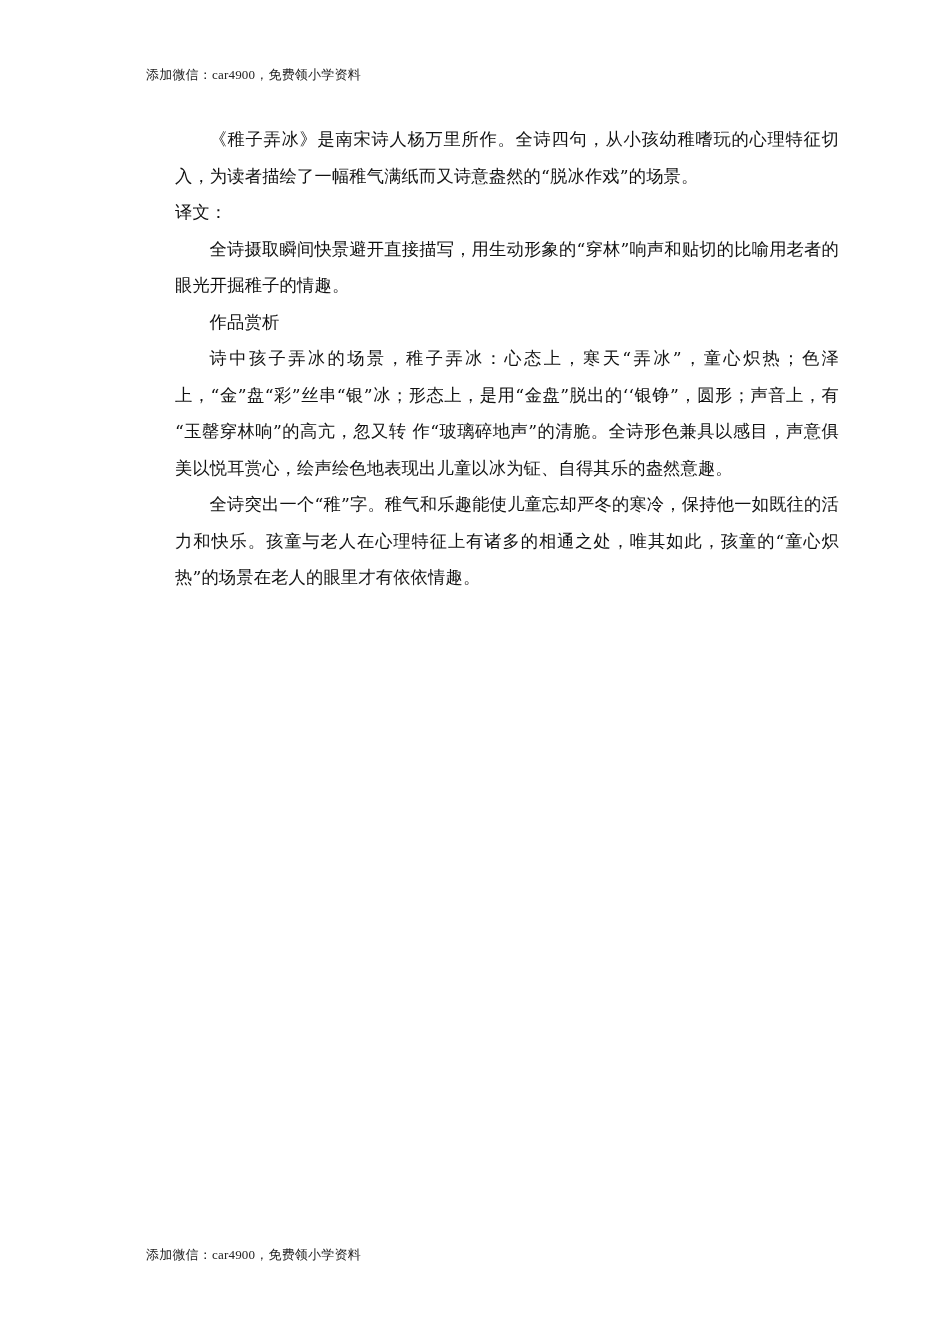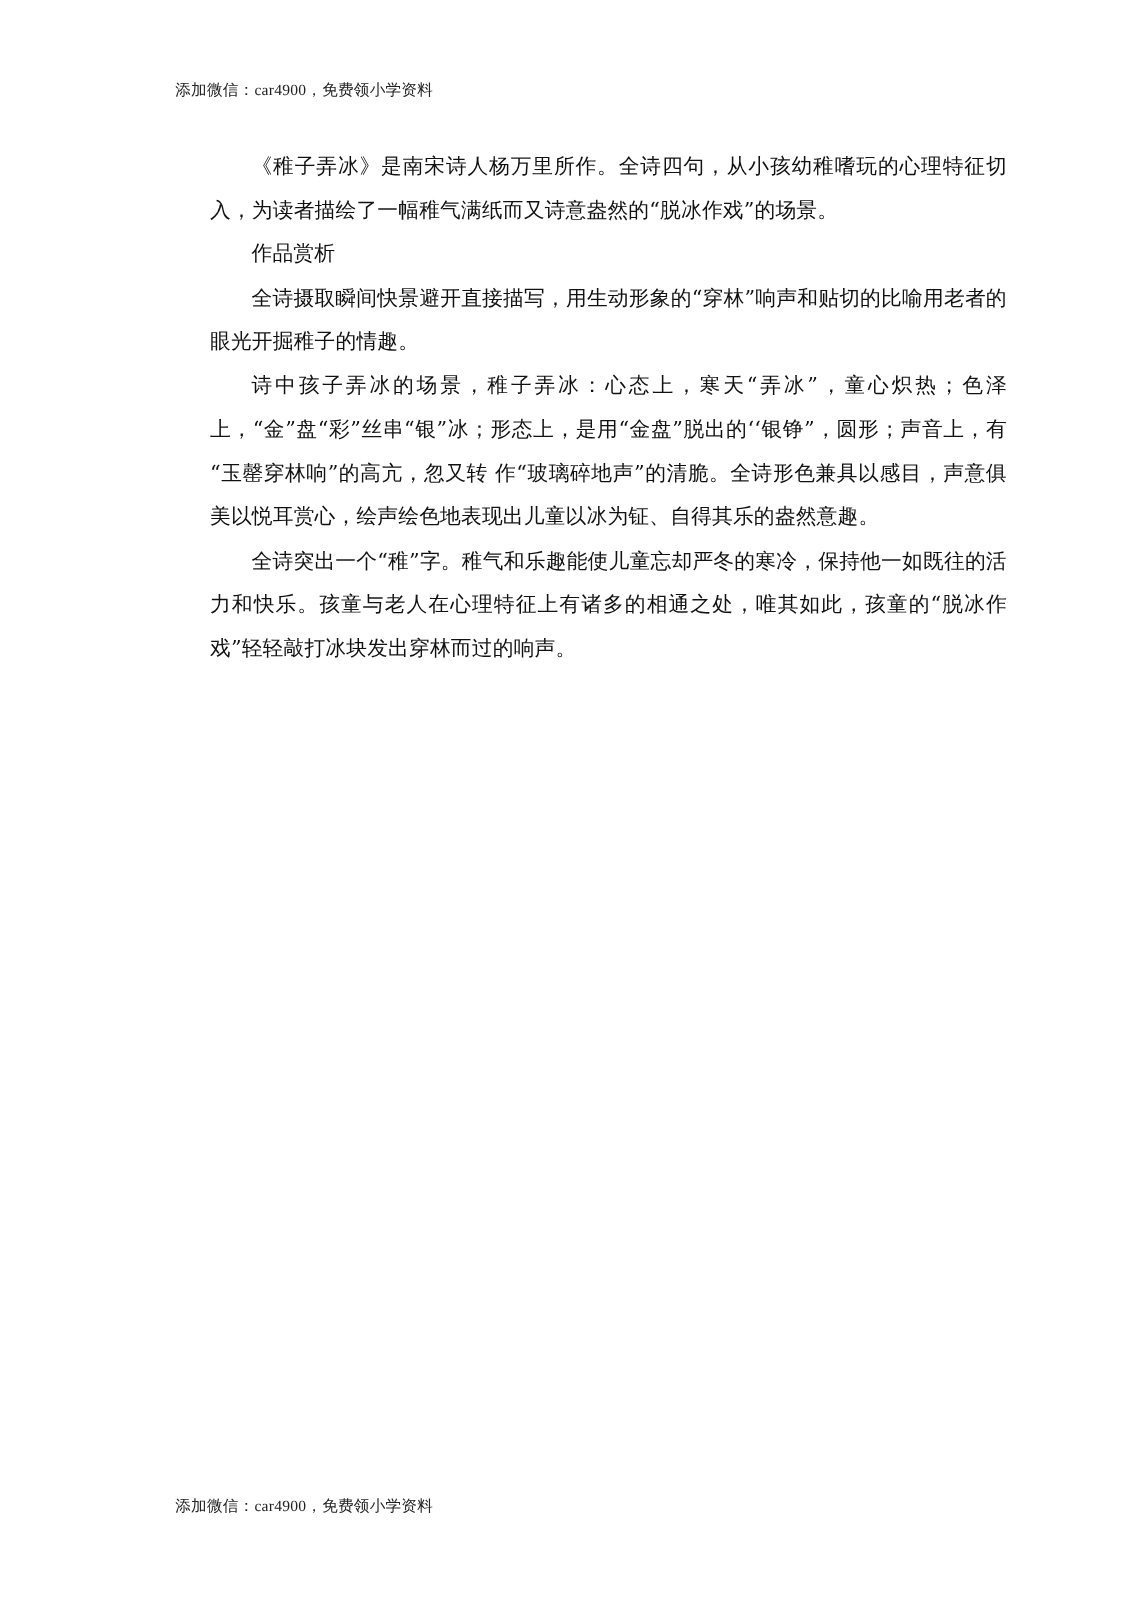--- a/index.html
+++ b/index.html
@@ -45,19 +45,20 @@
     .heading { text-indent: 2em; }
     .label { text-indent: 0; }
   </style>
 </head>
 <body>
 
 <div class="header-note">添加微信：car4900，免费领小学资料</div>
 
 <div class="content">
   <p class="p indent">《稚子弄冰》是南宋诗人杨万里所作。全诗四句，从小孩幼稚嗜玩的心理特征切入，为读者描绘了一幅稚气满纸而又诗意盎然的“脱冰作戏”的场景。</p>
+  <p class="p label">译文：</p>
+  <p class="p indent">全诗摄取瞬间快景避开直接描写，用生动形象的“穿林”响声和贴切的比喻用老者的眼光开掘稚子的情趣。</p>
   <p class="p heading">作品赏析</p>
-  <p class="p indent">全诗摄取瞬间快景避开直接描写，用生动形象的“穿林”响声和贴切的比喻用老者的眼光开掘稚子的情趣。</p>
   <p class="p indent">诗中孩子弄冰的场景，稚子弄冰：心态上，寒天“弄冰”，童心炽热；色泽上，“金”盘“彩”丝串“银”冰；形态上，是用“金盘”脱出的‘‘银铮”，圆形；声音上，有 “玉罄穿林响”的高亢，忽又转 作“玻璃碎地声”的清脆。全诗形色兼具以感目，声意俱美以悦耳赏心，绘声绘色地表现出儿童以冰为钲、自得其乐的盎然意趣。</p>
-  <p class="p indent">全诗突出一个“稚”字。稚气和乐趣能使儿童忘却严冬的寒冷，保持他一如既往的活力和快乐。孩童与老人在心理特征上有诸多的相通之处，唯其如此，孩童的“脱冰作戏”轻轻敲打冰块发出穿林而过的响声。</p>
+  <p class="p indent">全诗突出一个“稚”字。稚气和乐趣能使儿童忘却严冬的寒冷，保持他一如既往的活力和快乐。孩童与老人在心理特征上有诸多的相通之处，唯其如此，孩童的“童心炽热”的场景在老人的眼里才有依依情趣。</p>
 </div>
 
 <div class="footer-note">添加微信：car4900，免费领小学资料</div>
 
 </body></html>

